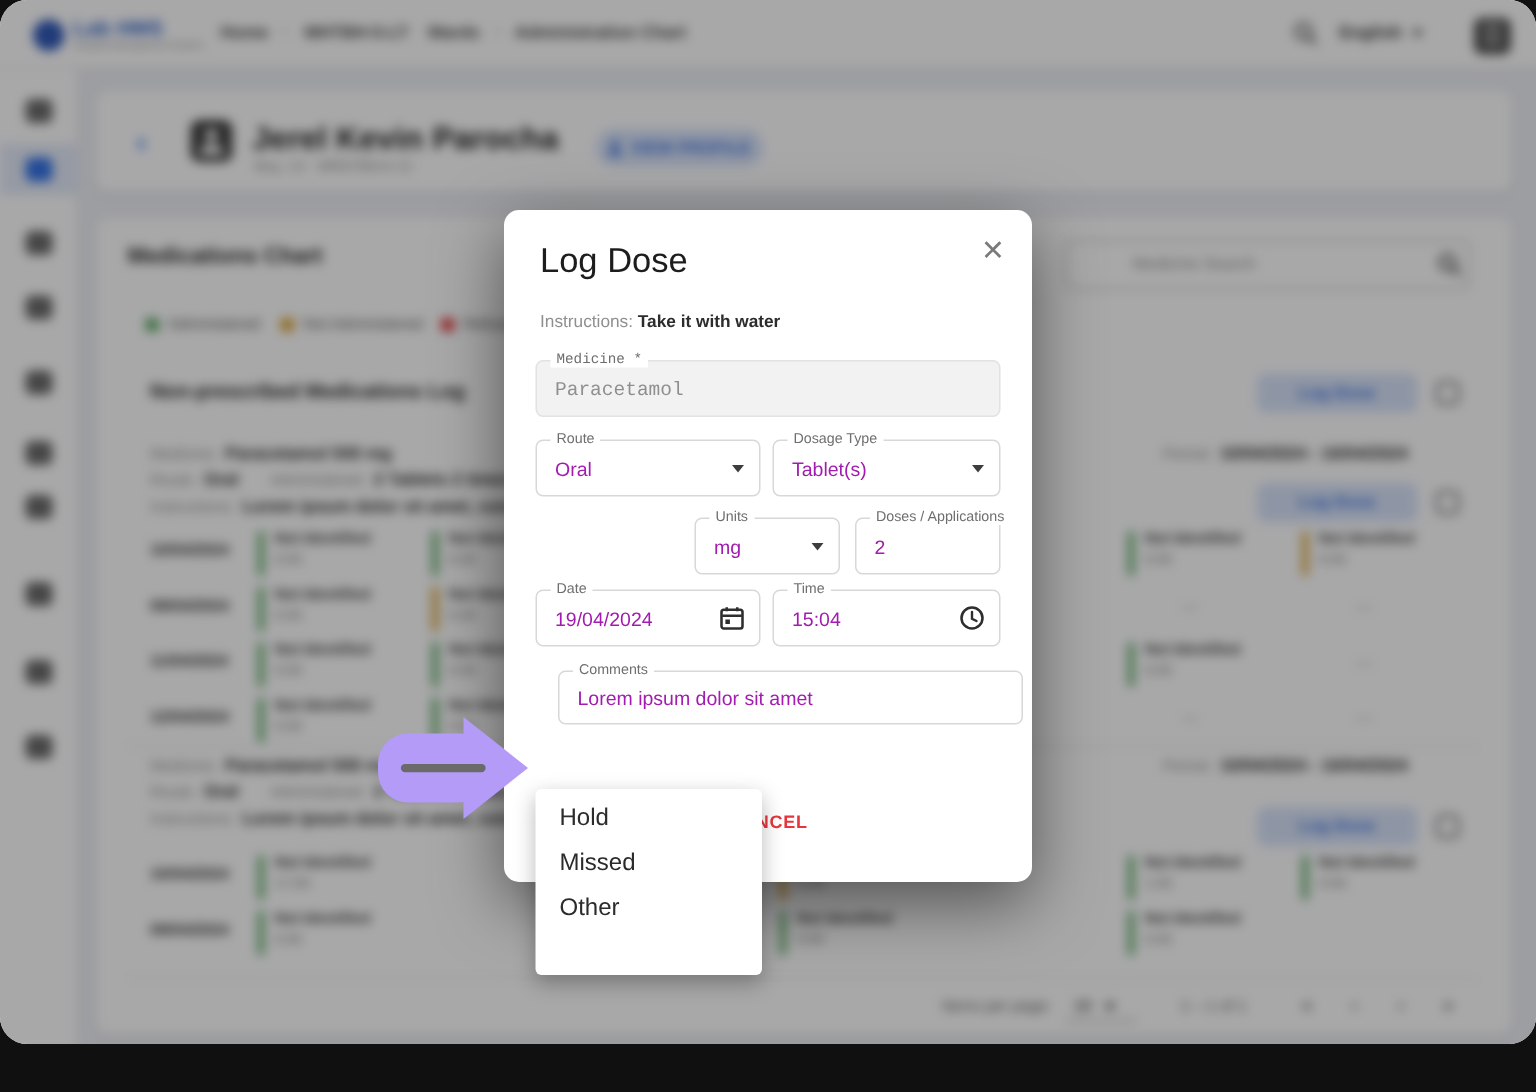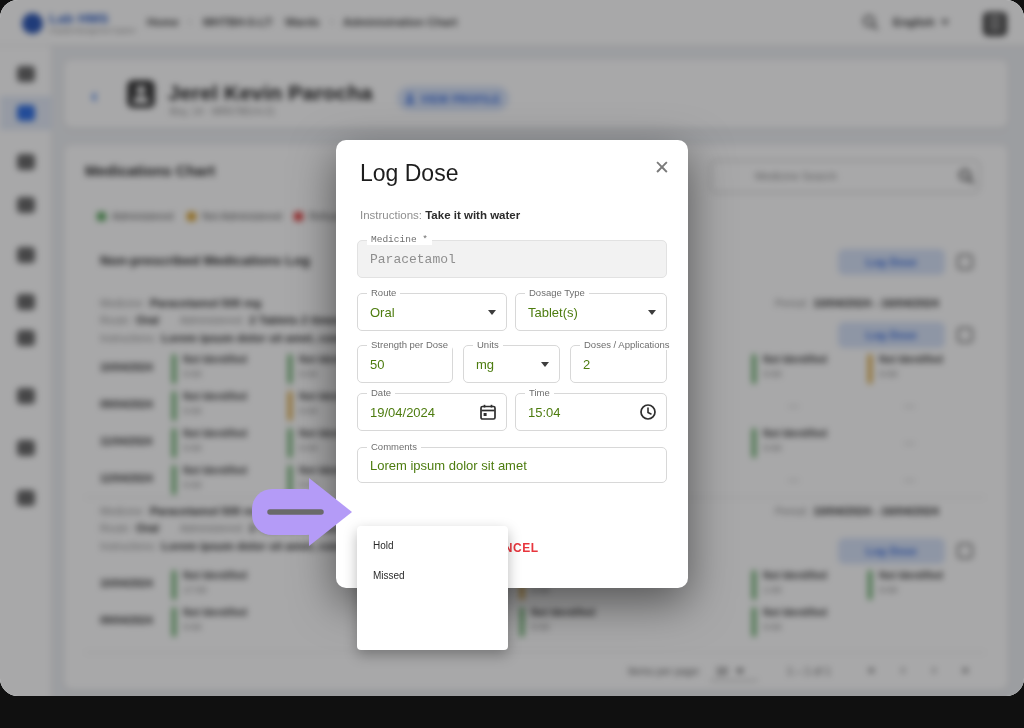--- a/index.html
+++ b/index.html
@@ -65,32 +65,32 @@
   
   .modal{position:absolute;left:336px;top:140px;width:352px;height:448px;background:#fff;border-radius:10px;box-shadow:0 14px 44px rgba(0,0,0,.5);z-index:10;}
   .m-title{position:absolute;left:24px;top:20px;font-size:23px;color:#1d1d1d;font-weight:500;}
   .m-close{position:absolute;right:18px;top:18px;font-size:19px;color:#7a7a7a;cursor:pointer;line-height:1;}
   .m-instr{position:absolute;left:24px;top:69px;font-size:11.5px;}
   .m-instr .l{color:#8f8f8f;}
   .m-instr .v{color:#2c2c2c;font-weight:bold;}
   .fld{position:absolute;border:1px solid #d8d8d8;border-radius:5px;height:38px;background:#fff;}
   .fld.filled{background:#f2f2f2;border-color:#e2e2e2;font-family:Liberation Mono, monospace;}
   .fld .flab{position:absolute;top:-7px;left:9px;background:#fff;padding:0 4px;font-size:9.5px;color:#6e6e6e;white-space:nowrap;}
-  .fld .fval{position:absolute;left:12px;top:11px;font-size:13px;color:#4d7c0f;}
+  .fld .fval{position:absolute;left:12px;top:11px;font-size:13px;color:#a21caf;}
   .fld.filled .fval{color:#8f8f8f;}
   .fld .fcaret{position:absolute;right:10px;top:16px;width:0;height:0;border-left:4.5px solid transparent;border-right:4.5px solid transparent;border-top:5.5px solid #3d3d3d;}
   .fld .ficon{position:absolute;right:9px;top:9px;}
   .btn-na{position:absolute;left:21px;top:358px;width:151px;height:28px;background:#fadbde;border-radius:6px;color:#e8353d;font-size:11.5px;font-weight:bold;letter-spacing:.4px;display:flex;align-items:center;justify-content:center;gap:7px;cursor:pointer;}
   .btn-na .c{width:0;height:0;border-left:4px solid transparent;border-right:4px solid transparent;border-top:5px solid #e8353d;}
   .btn-a{position:absolute;left:180px;top:358px;width:151px;height:28px;background:#2b6be6;border-radius:6px;color:#fff;font-size:11.5px;font-weight:bold;letter-spacing:.5px;display:flex;align-items:center;justify-content:center;cursor:pointer;}
   .btn-cancel{position:absolute;left:0;top:401px;width:100%;text-align:center;color:#e8353d;font-size:12px;font-weight:bold;letter-spacing:.5px;cursor:pointer;}
 
   
   .menu{position:absolute;left:357px;top:526px;width:151px;height:124px;background:#fff;border-radius:4px;box-shadow:0 5px 14px rgba(0,0,0,.28);z-index:20;padding-top:5px;}
-  .menu .mi{height:30px;line-height:30px;padding-left:16px;font-size:10px;color:#2b2b2b;cursor:pointer;}
+  .menu .mi{height:30px;line-height:30px;padding-left:16px;font-size:16px;color:#2b2b2b;cursor:pointer;}
 
   
   .arrow{position:absolute;left:247px;top:476px;z-index:30;}
 </style>
 </head>
 <body>
 
 <div class="screen">
 
   <div class="bg">
@@ -394,24 +394,20 @@
       <span class="flab">Route</span>
       <span class="fval">Oral</span>
       <span class="fcaret"></span>
     </div>
     <div class="fld" style="left:179px;top:153px;width:152px">
       <span class="flab">Dosage Type</span>
       <span class="fval">Tablet(s)</span>
       <span class="fcaret"></span>
     </div>
 
-    <div class="fld" style="left:21px;top:205px;width:96px">
-      <span class="flab">Strength per Dose</span>
-      <span class="fval">50</span>
-    </div>
     <div class="fld" style="left:127px;top:205px;width:97px">
       <span class="flab">Units</span>
       <span class="fval">mg</span>
       <span class="fcaret"></span>
     </div>
     <div class="fld" style="left:234px;top:205px;width:97px">
       <span class="flab">Doses / Applications</span>
       <span class="fval">2</span>
     </div>
 
@@ -428,31 +424,32 @@
     </div>
     <div class="fld" style="left:179px;top:253px;width:152px">
       <span class="flab">Time</span>
       <span class="fval">15:04</span>
       <svg class="ficon" width="18" height="18" viewBox="0 0 18 18">
           <circle cx="9" cy="9" r="7" fill="none" stroke="#2e2e2e" stroke-width="1.7"></circle>
           <polyline points="9,5 9,9.5 12,11" fill="none" stroke="#2e2e2e" stroke-width="1.6" stroke-linecap="round"></polyline>
         </svg>
     </div>
 
-    <div class="fld" style="left:21px;top:307px;width:310px;height:36px">
+    <div class="fld" style="left:36px;top:307px;width:310px;height:36px">
       <span class="flab">Comments</span>
       <span class="fval" style="top:10px">Lorem ipsum dolor sit amet</span>
     </div>
 
     <div class="btn-cancel">CANCEL</div>
   </div>
 
   <div class="menu">
     <div class="mi">Hold</div>
     <div class="mi">Missed</div>
+    <div class="mi">Other</div>
   </div>
 
   <svg class="arrow" width="110" height="72" viewBox="0 0 110 72">
     <rect x="5" y="13" width="74" height="46" rx="20" fill="#b49bf7"></rect>
     <polygon points="62,2 105,36 62,70" fill="#b49bf7"></polygon>
     <line x1="23" y1="36" x2="74" y2="36" stroke="#6a6a6a" stroke-width="5.5" stroke-linecap="round"></line>
   </svg>
 
 </div>
 

